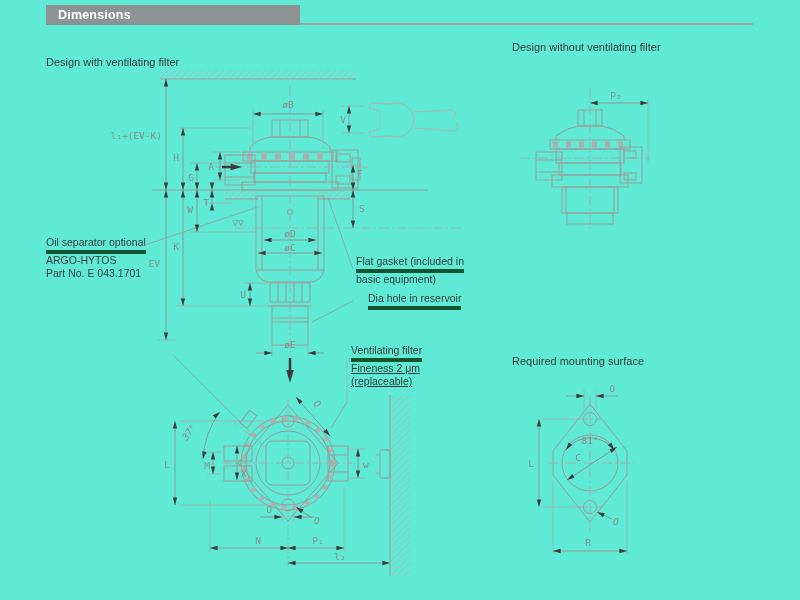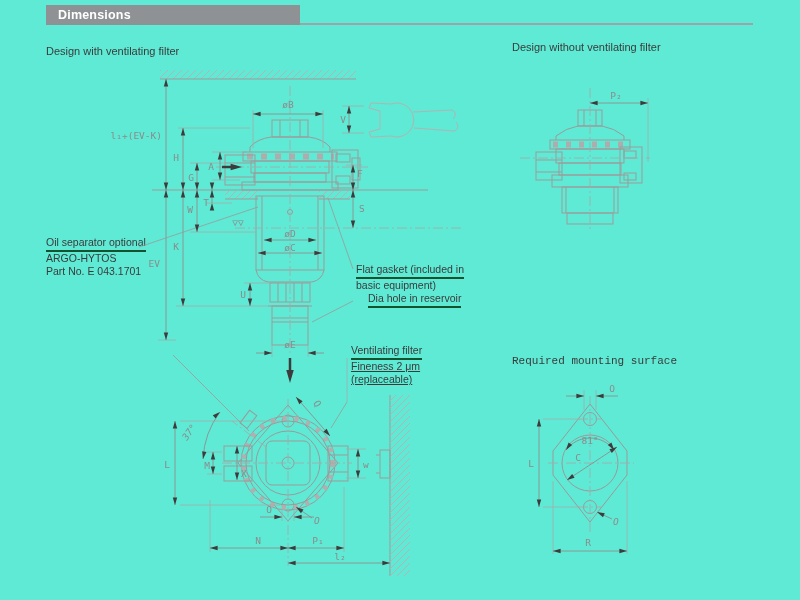--- a/index.html
+++ b/index.html
@@ -4,47 +4,47 @@
 <style>
   html,body{margin:0;padding:0;background:#fff;}
   .page{position:relative;width:800px;height:600px;background:#5eead4;overflow:hidden;
         font-family:"Liberation Sans",sans-serif;}
   .header-rule{position:absolute;left:46px;top:23px;width:707px;height:2px;background:#a0a3a5;}
   .header-bar{position:absolute;left:46px;top:5px;width:254px;height:20px;background:#8e9294;
               color:#ffffff;font-size:12.5px;font-weight:bold;line-height:20px;padding-left:12px;
               box-sizing:border-box;letter-spacing:.2px;}
   .sec-label{position:absolute;font-size:11px;color:#3b3b3b;}
   .anno{position:absolute;font-size:10.5px;color:#3b3b3b;line-height:13.5px;}
-  .anno .u{display:inline-block;border-bottom:2px solid #14532d;padding-bottom:0px;}
+  .anno .u{display:inline-block;border-bottom:4px solid #14532d;padding-bottom:0px;}
   svg text{font-family:"DejaVu Sans Mono",monospace;font-size:9.5px;fill:#8c8c8c;}
   svg text.it{font-style:italic;}
   svg{position:absolute;left:0;top:0;}
 </style>
 </head>
 <body>
 
 <div class="page">
 
   <div class="header-rule"></div>
   <div class="header-bar">
     <span>Dimensions</span>
   </div>
 
-  <div class="sec-label" style="left:46px;top:45px;">Design with ventilating filter</div>
+  <div class="sec-label" style="left:46px;top:56px;">Design with ventilating filter</div>
   <div class="sec-label" style="left:512px;top:41px;">Design without ventilating filter</div>
-  <div class="sec-label" style="left:512px;top:355px;font-family:Liberation Mono, monospace;">Required mounting surface</div>
+  <div class="sec-label" style="left:512px;top:355px;">Required mounting surface</div>
 
   <div class="anno" style="left:46px;top:236px;">
     <span class="u">Oil separator optional</span><br>
     <span>ARGO-HYTOS</span><br>
     <span>Part No. E 043.1701</span>
   </div>
 
 
-  <div class="anno" style="left:356px;top:263px;">
+  <div class="anno" style="left:356px;top:255px;">
     <span class="u">Flat gasket (included in</span><br>
     <span>basic equipment)</span>
   </div>
 
   <div class="anno" style="left:356px;top:292px;padding-left:12px;">
     <span class="u">Dia hole in reservoir</span>
   </div>
 
 
   <div class="anno" style="left:351px;top:344px;text-decoration:underline;">

